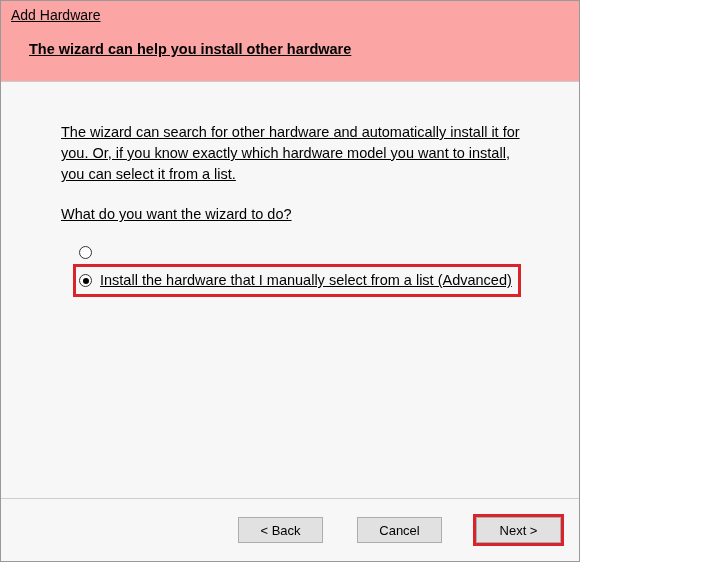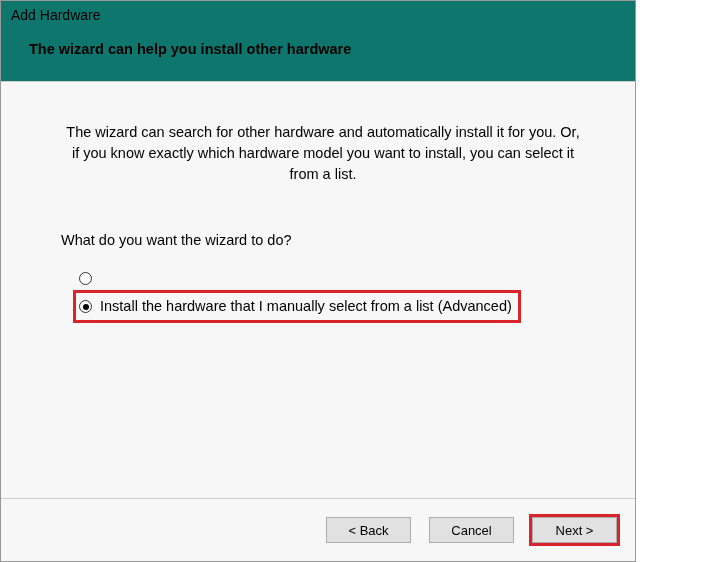--- a/index.html
+++ b/index.html
@@ -8,26 +8,27 @@
       padding: 0;
       font-family: "Segoe UI", Tahoma, sans-serif;
     }
     body {
       background: #fff;
       width: 721px;
       height: 562px;
       overflow: hidden;
     }
     .window {
-      width: 636px;
+      width: 580px;
       height: 562px;
       border: 1px solid #999;
       display: flex;
       flex-direction: column;
-      background: #0f766e;
+      background: #fca5a5;
+      text-decoration: underline;
     }
     .titlebar {
       padding: 6px 10px 0 10px;
       font-size: 14px;
       color: #000;
     }
     .header {
       padding: 18px 10px 24px 28px;
       font-size: 14.5px;
       font-weight: 600;
@@ -36,22 +37,21 @@
     }
     .content {
       flex: 1;
       background: #f7f7f7;
       padding: 40px 50px 10px 60px;
       font-size: 14.5px;
       color: #000;
       line-height: 1.45;
     }
     .description {
-      margin-bottom: 45px;
-      text-align: center;
+      margin-bottom: 19px;
     }
     .question {
       margin-bottom: 18px;
     }
     .options {
       padding-left: 15px;
     }
     .radio-row {
       display: flex;
       align-items: center;
@@ -87,21 +87,21 @@
     }
     .radio-row label {
       cursor: pointer;
     }
     .footer {
       background: #f7f7f7;
       border-top: 1px solid #ccc;
       padding: 15px 15px 15px 0;
       display: flex;
       justify-content: flex-end;
-      gap: 12px;
+      gap: 28px;
     }
     .btn-wrap {
       display: inline-block;
     }
     .btn-wrap.highlighted {
       border: 3px solid #d8242a;
       padding: 0;
     }
     .btn-wrap.plain {
       padding: 3px;

